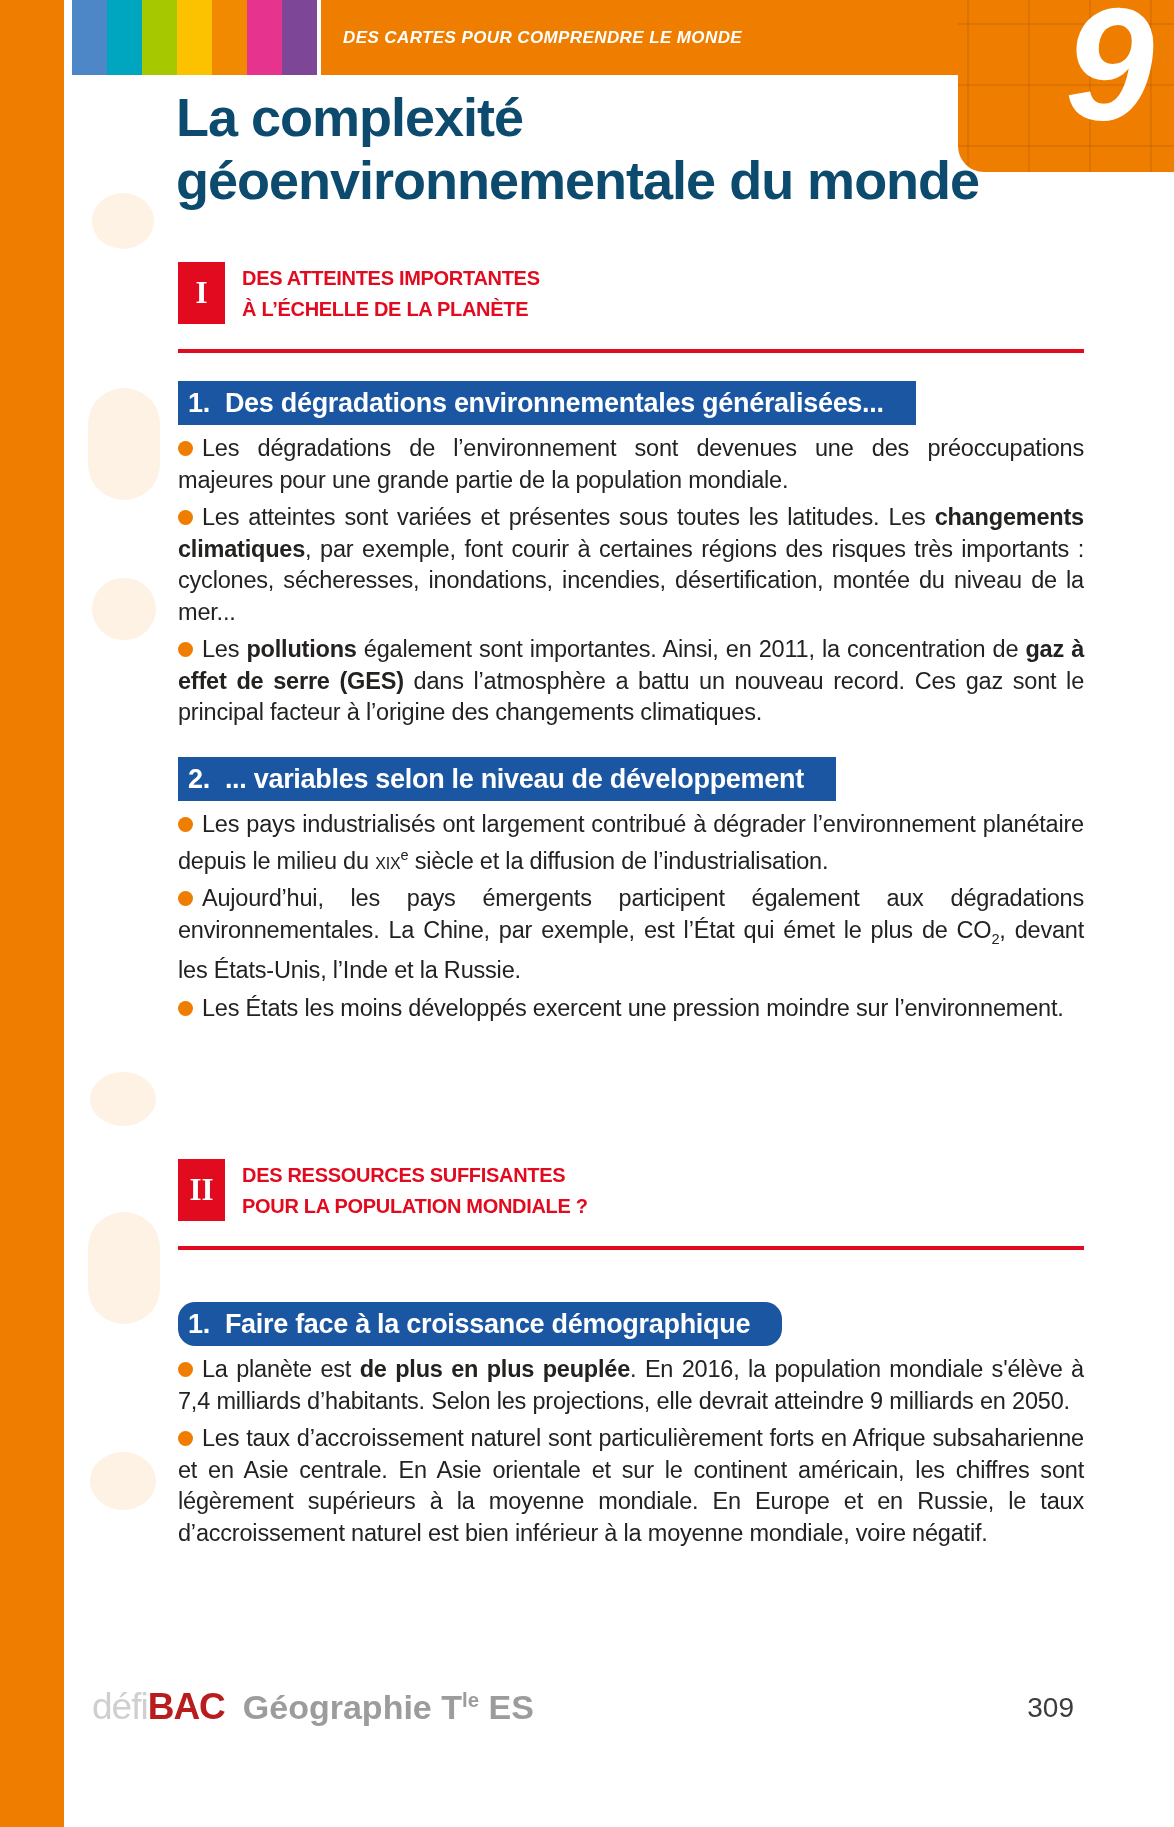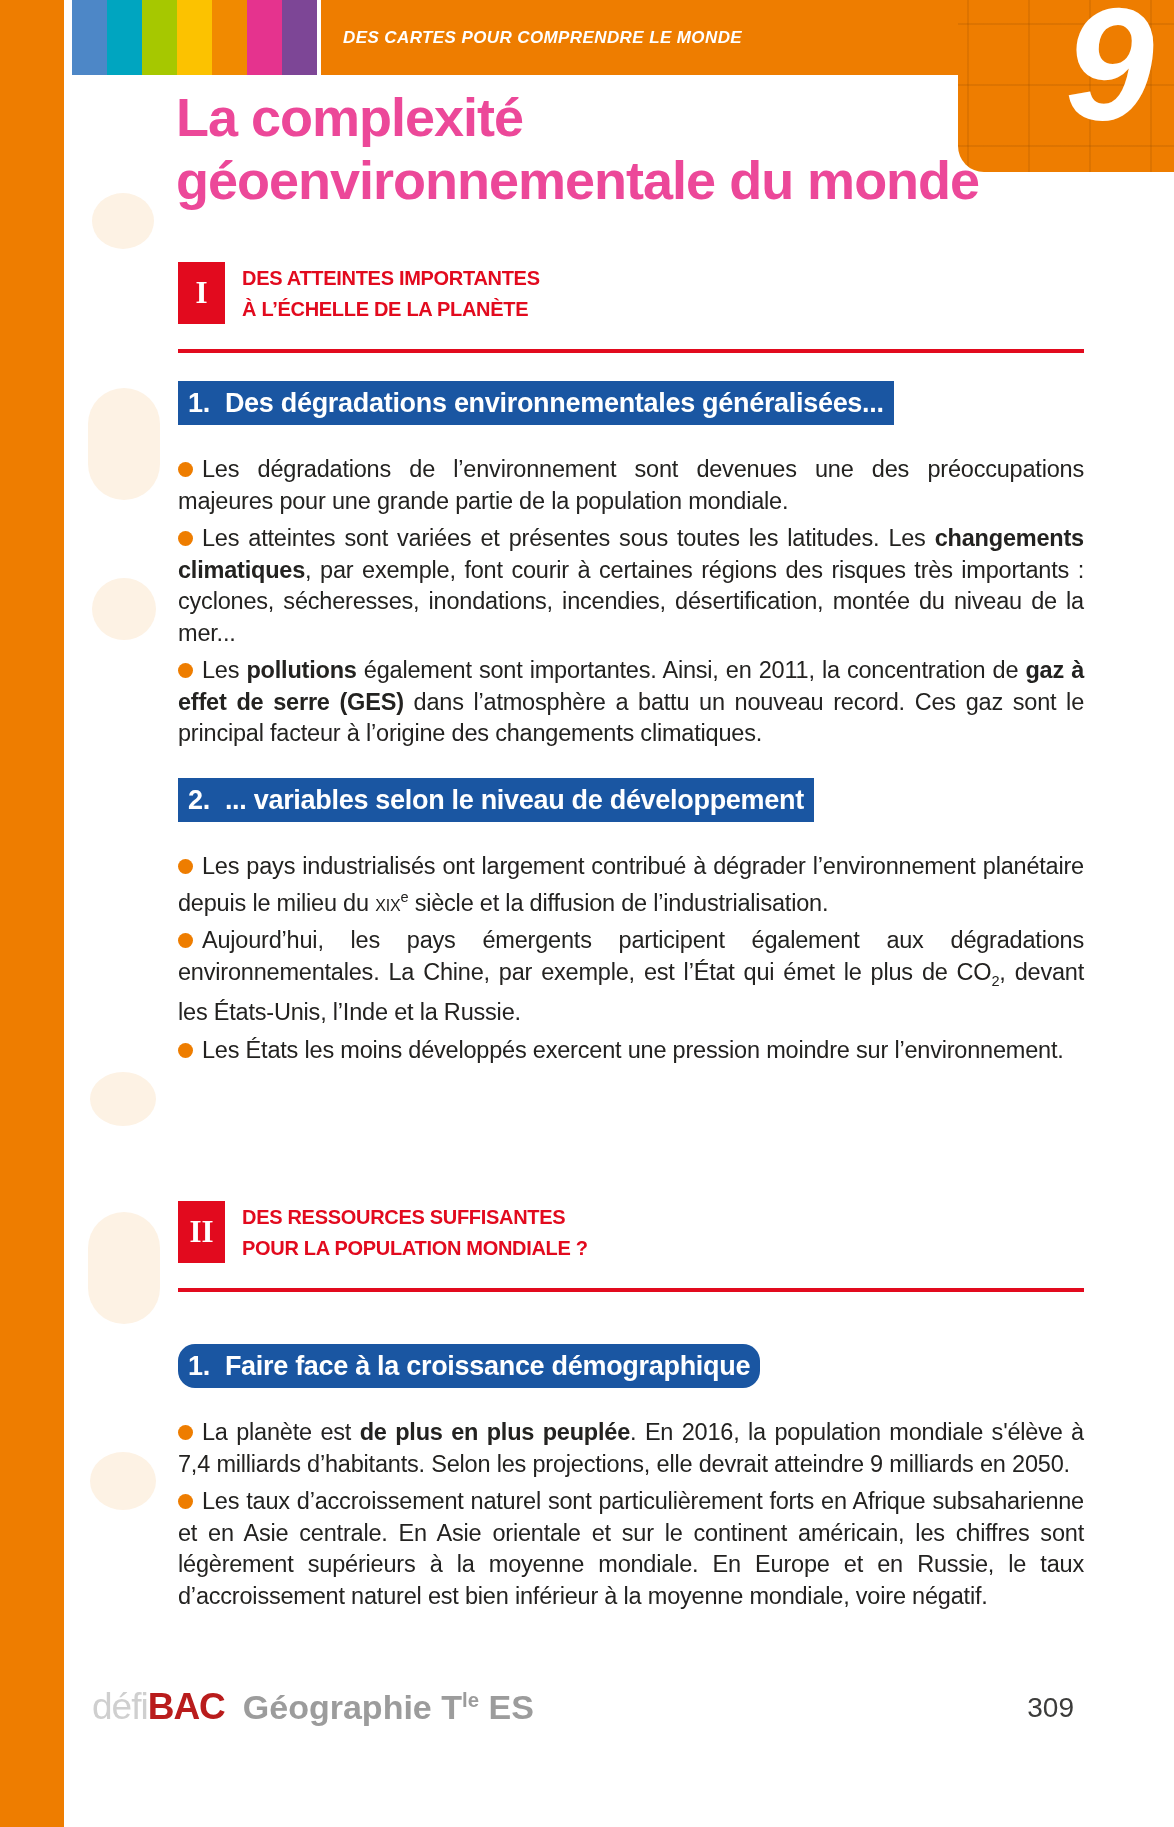--- a/index.html
+++ b/index.html
@@ -27,43 +27,43 @@
   .chapter-tile{position:absolute;left:958px;top:0;width:216px;height:172px;
       border-radius:0 0 0 26px;background-color:#ee7d00;
       background-image:linear-gradient(rgba(120,60,0,.14) 2px,transparent 2px),
                        linear-gradient(90deg,rgba(120,60,0,.14) 2px,transparent 2px);
       background-size:61px 61px;background-position:9px 23px;}
   .nine{position:absolute;right:20px;top:-16px;font-size:160px;line-height:1;
         font-weight:bold;font-style:italic;color:#ffffff;
         font-family:"Liberation Sans",sans-serif;}
 
   
-  .title{position:absolute;left:176px;top:86px;margin:0;color:#ec4899;
+  .title{position:absolute;left:176px;top:86px;margin:0;color:#0c4a6e;
          font-size:54px;line-height:63px;font-weight:bold;letter-spacing:-1px;}
 
   
   .content{position:absolute;left:178px;top:262px;width:906px;}
 
   .sec-head{display:flex;gap:17px;align-items:flex-start;}
   .numeral{width:47px;height:62px;background:#e20a1e;color:#ffffff;flex:0 0 47px;
            font-family:"Liberation Serif",serif;font-weight:bold;font-size:31px;
            display:flex;align-items:center;justify-content:center;}
   .sec-title{color:#e20a1e;font-weight:bold;font-size:20px;line-height:31px;
              letter-spacing:-.3px;padding-top:1px;}
   .rule{height:4px;background:#e20a1e;margin-top:24px;}
 
   .sub-banner{display:inline-block;background:#1a56a2;color:#ffffff;font-weight:bold;
-              font-size:27px;line-height:44px;height:44px;padding:0 10px 0 10px;
+              font-size:27px;line-height:44px;height:44px;padding:0 32px 0 10px;
               margin-top:28px;letter-spacing:-.3px;white-space:nowrap;}
   .sub-banner .num{margin-right:15px;}
   .mt-big{margin-top:52px;border-radius:17px;}
 
   .para{margin:6px 0 0 0;font-size:23.5px;line-height:31.5px;color:#232220;
         text-align:justify;letter-spacing:-.2px;}
-  .para.first{margin-top:29px;}
+  .para.first{margin-top:8px;}
   .dot{display:inline-block;width:15px;height:15px;border-radius:50%;
        background:#ee7d00;margin-right:9px;}
   .b{font-weight:bold;}
   .sc{font-variant:small-caps;}
   .para sup,.para sub{font-size:62%;}
 
   .sec2{margin-top:135px;}
 
   
   .footer{position:absolute;left:0;top:1686px;width:1118px;height:50px;}

